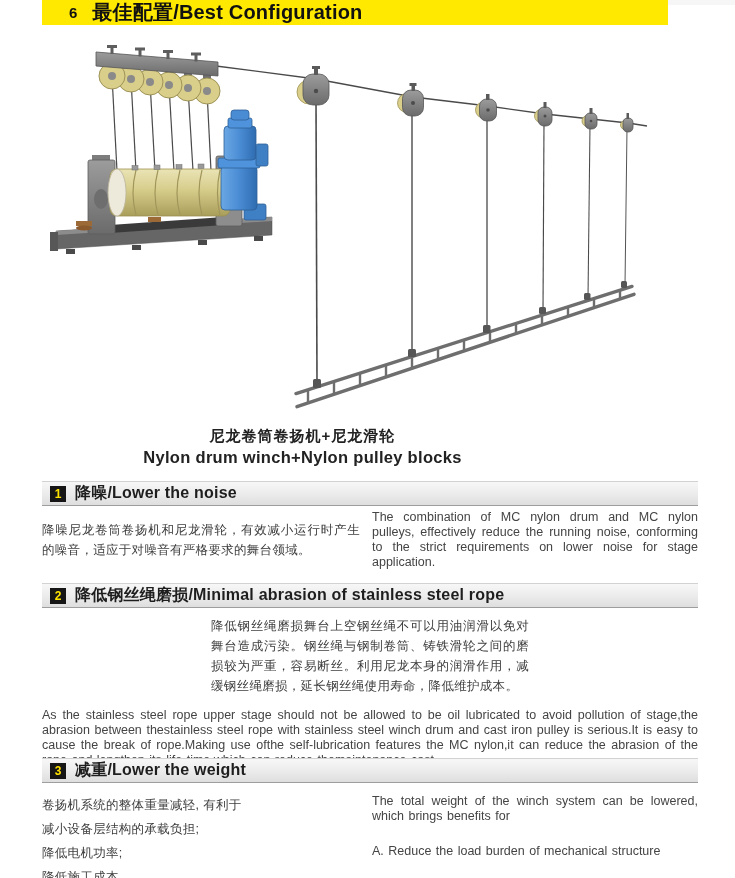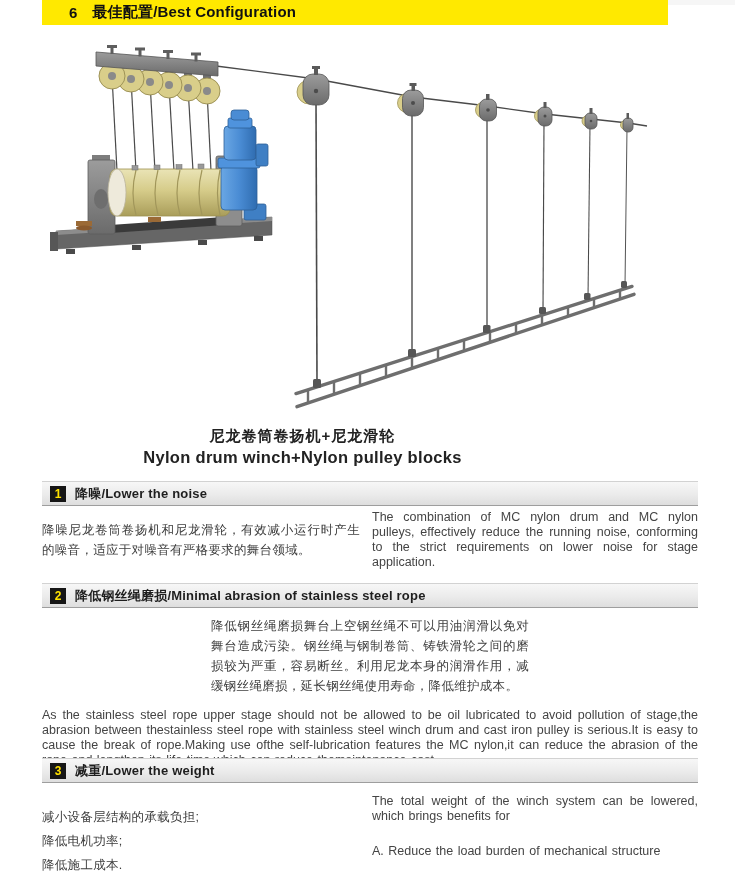--- a/index.html
+++ b/index.html
@@ -6,41 +6,41 @@
   .page{
     position:relative;width:735px;height:878px;background:#ffffff;overflow:hidden;
     font-family:"Liberation Sans","DejaVu Sans",sans-serif;color:#3c3c3c;
   }
   
   .header-band{
     position:absolute;left:42px;top:0;width:626px;height:25px;
     background:#ffe900;display:flex;align-items:center;
   }
   .header-band .num{margin-left:27px;font-size:15px;font-weight:bold;color:#111;}
-  .header-band .ttl{margin-left:15px;font-size:15px;font-weight:bold;color:#111;letter-spacing:.2px;}
+  .header-band .ttl{margin-left:15px;font-size:20px;font-weight:bold;color:#111;letter-spacing:.2px;}
   .top-strip{position:absolute;left:668px;top:0;width:67px;height:5px;background:#f6f6f6;}
   
   .figure-area{position:absolute;left:0;top:25px;width:605px;height:456px;}
   .figure-area svg{position:absolute;left:0;top:10px;}
   .caption{position:absolute;top:401px;left:0;width:100%;text-align:center;color:#222;}
   .caption .zh{font-size:15px;font-weight:bold;letter-spacing:1px;line-height:20px;}
   .caption .en{font-size:16.5px;font-weight:bold;letter-spacing:.3px;line-height:22px;}
   
   .sec-bar{
     position:absolute;left:42px;width:656px;height:25px;
     background:linear-gradient(180deg,#f7f7f7 0%,#ebebeb 55%,#dedede 100%);
     border-top:1px solid #d2d2d2;border-bottom:1px solid #9e9e9e;
     display:flex;align-items:center;box-sizing:border-box;
   }
   .badge{
     width:16px;height:16px;margin-left:8px;background:#161616;color:#ffe200;
     font-size:12px;font-weight:bold;display:flex;align-items:center;justify-content:center;
     flex:0 0 auto;
   }
-  .sec-title{margin-left:9px;font-size:13px;font-weight:bold;color:#1e1e1e;letter-spacing:.2px;}
+  .sec-title{margin-left:9px;font-size:16px;font-weight:bold;color:#1e1e1e;letter-spacing:.2px;}
   
   .sec-body{position:absolute;left:42px;width:656px;display:flex;gap:12px;align-items:center;}
   .col-zh{width:318px;flex:0 0 auto;font-size:12.5px;line-height:20px;letter-spacing:.3px;color:#3c3c3c;text-align:justify;}
   .col-en{flex:1;font-size:12.5px;line-height:15px;color:#444;text-align:justify;word-spacing:1px;}
   .zh-line{line-height:19px;margin-bottom:5px;}
   .en-item{margin-top:20px;}
   #s1-bar{top:481px;} #s1-body{top:510px;}
   #s2-bar{top:583px;} #s2-body{top:616px;flex-direction:column;}
   #s3-bar{top:758px;} #s3-body{top:794px;}
 </style>
@@ -275,20 +275,21 @@
     <div class="col-zh">降低钢丝绳磨损舞台上空钢丝绳不可以用油润滑以免对舞台造成污染。钢丝绳与钢制卷筒、铸铁滑轮之间的磨损较为严重，容易断丝。利用尼龙本身的润滑作用，减缓钢丝绳磨损，延长钢丝绳使用寿命，降低维护成本。</div>
     <div class="col-en">As the stainless steel rope upper stage should not be allowed to be oil lubricated to avoid pollution of stage,the abrasion between thestainless steel rope with stainless steel winch drum and cast iron pulley is serious.It is easy to cause the break of rope.Making use ofthe self-lubrication features the MC nylon,it can reduce the abrasion of the rope and lengthen its life time,which can reduce themaintenance cost.</div>
   </div>
 
   <div class="sec-bar" id="s3-bar">
     <span class="badge">3</span>
     <span class="sec-title">减重/Lower the weight</span>
   </div>
   <div class="sec-body" id="s3-body">
     <div class="col-zh">
+      <div class="zh-line">卷扬机系统的整体重量减轻, 有利于</div>
       <div class="zh-line">减小设备层结构的承载负担;</div>
       <div class="zh-line">降低电机功率;</div>
       <div class="zh-line">降低施工成本.</div>
     </div>
     <div class="col-en">
       <div>The total weight of the winch system can be lowered, which brings benefits for</div>
       <div class="en-item">A. Reduce the load burden of mechanical structure</div>
       <div class="en-item">B. The request for motor power can be lower</div>
     </div>
   </div>

